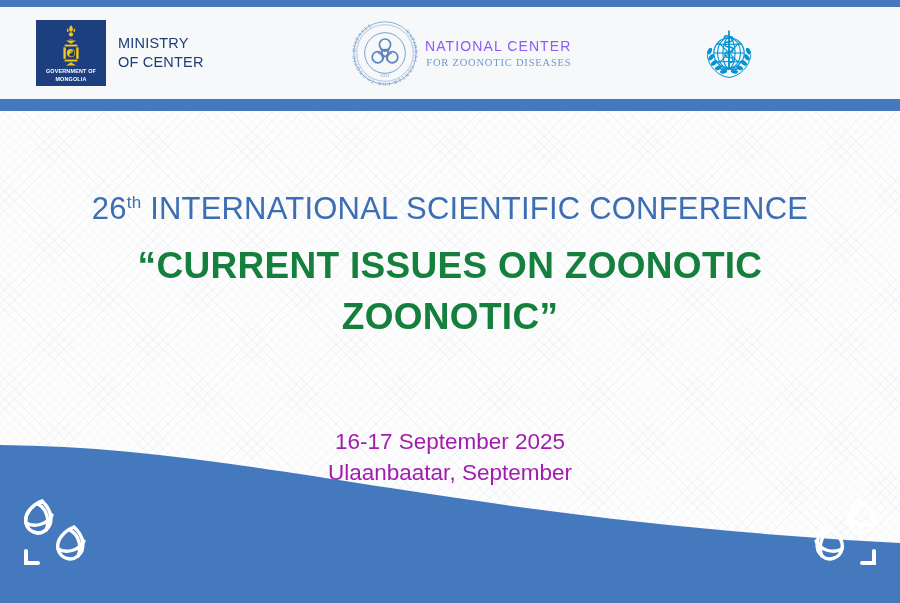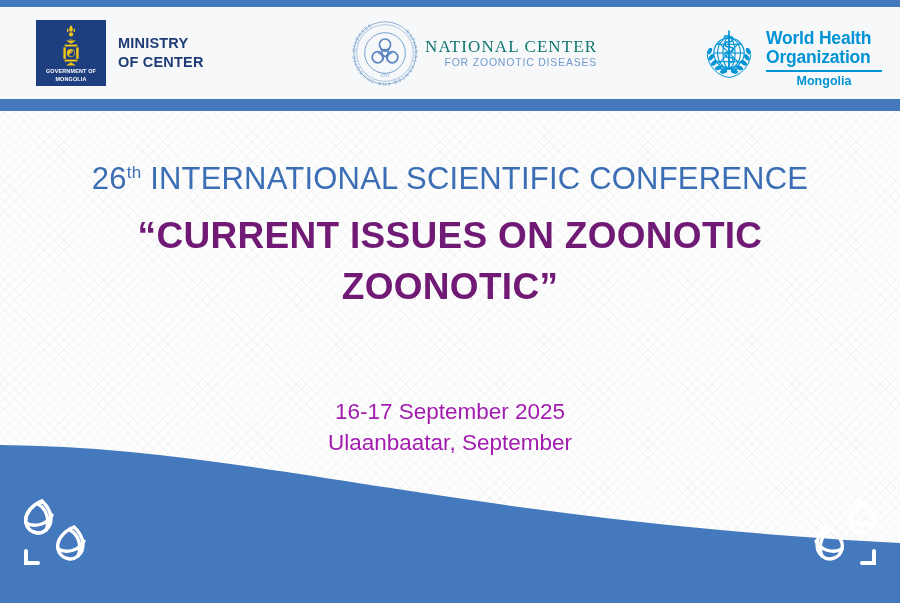--- a/index.html
+++ b/index.html
@@ -41,57 +41,57 @@
     width:70px;height:66px;background:#1d3f7f;
     display:flex;flex-direction:column;align-items:center;justify-content:flex-start;
     padding-top:3px;box-sizing:border-box;
   }
   .soyombo-box svg{display:block;}
   .gov-line{
     color:#ffffff;font-size:5.4px;font-weight:bold;letter-spacing:.2px;
     line-height:7px;text-align:center;margin-top:1px;
   }
   .moh-text{
-    margin-left:12px;color:#1f3c77;font-weight:bold;
+    margin-left:12px;color:#1f3c77;font-weight:normal;
     font-size:14.5px;line-height:19px;letter-spacing:.2px;
   }
 
   
   .logo-ncz{
     position:absolute;left:352px;top:13px;display:flex;align-items:center;
   }
   .ncz-text{margin-left:7px;color:#6f96c6;}
   .ncz-l1{
-    font-family:Liberation Serif, serif;font-size:17px;letter-spacing:1.1px;
-    color:#0f766e;line-height:19px;
+    font-family:Liberation Sans, sans-serif;font-size:14px;letter-spacing:1.1px;
+    color:#8b5cf6;line-height:19px;
   }
   .ncz-l2{
-    font-family:Liberation Sans, sans-serif;font-size:10.5px;letter-spacing:.8px;
+    font-family:Liberation Serif, serif;font-size:10.5px;letter-spacing:.8px;
     color:#6f9acb;line-height:13px;text-align:right;
   }
 
   
   .logo-who{position:absolute;left:700px;top:20px;display:flex;align-items:flex-start;}
   .who-text{margin-left:8px;padding-top:2px;}
   .who-l1,.who-l2{
     color:#0093d5;font-weight:bold;font-size:17.5px;line-height:19px;letter-spacing:-.2px;
   }
   .who-underline{width:116px;height:2px;background:#0093d5;margin:3px 0 2px 0;}
   .who-country{color:#0093d5;font-weight:bold;font-size:12.5px;line-height:14px;text-align:center;width:116px;}
 
   
-  .body-area{position:absolute;left:0;top:98px;width:900px;height:408px;z-index:4;}
+  .body-area{position:absolute;left:0;top:128px;width:900px;height:408px;z-index:4;}
   .line1{
     position:absolute;top:63px;width:900px;text-align:center;
     color:#3b6eb4;font-size:31px;font-weight:normal;letter-spacing:.2px;
   }
   .line1 sup{font-size:17px;vertical-align:super;line-height:0;}
   .line2{
     position:absolute;top:112px;width:900px;text-align:center;
-    color:#701a75;font-size:37px;font-weight:bold;line-height:51px;letter-spacing:.3px;
+    color:#15803d;font-size:37px;font-weight:bold;line-height:51px;letter-spacing:.3px;
   }
   .meta{
     position:absolute;top:298px;width:900px;text-align:center;
     color:#a21caf;font-size:22.5px;line-height:31px;
   }
 
   
   .waves{position:absolute;left:0;bottom:0;width:900px;height:180px;z-index:5;}
 
   
@@ -217,26 +217,20 @@
 
           <g stroke="#0093d5" fill="none" stroke-width="1.7">
             <path d="M29 3.4v38.6"></path>
           </g>
           <g stroke="#0093d5" fill="none" stroke-width="1.5">
             <path d="M29 9.5 c5.4 0 5.4 5.2 0 5.2 -5.4 0 -5.4 5.2 0 5.2 5.4 0 5.4 5.2 0 5.2 -5.4 0 -5.4 5.2 0 5.2 5.4 0 5.4 5.2 0 5.2"></path>
             <path d="M29 9.5 c-2.6 -1.6 -5.2 -.4 -4.4 1.8"></path>
           </g>
           <rect x="20.4" y="41.2" width="17.2" height="1.7" fill="#0093d5"></rect>
         </svg>
-        <div class="who-text">
-          <div class="who-l1">World Health</div>
-          <div class="who-l2">Organization</div>
-          <div class="who-underline"></div>
-          <div class="who-country">Mongolia</div>
-        </div>
       </div>
 
     </div>
   </div>
   <div class="header-rule"></div>
 
   <div class="body-area">
     <div class="line1"><span>26</span><sup>th</sup> <span>INTERNATIONAL SCIENTIFIC CONFERENCE</span></div>
 
     <div class="line2">

